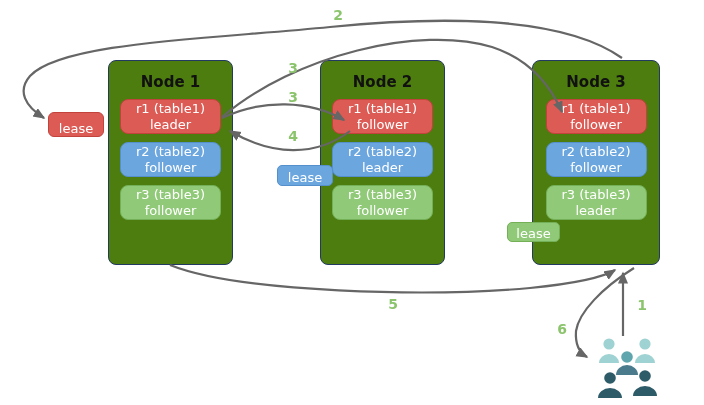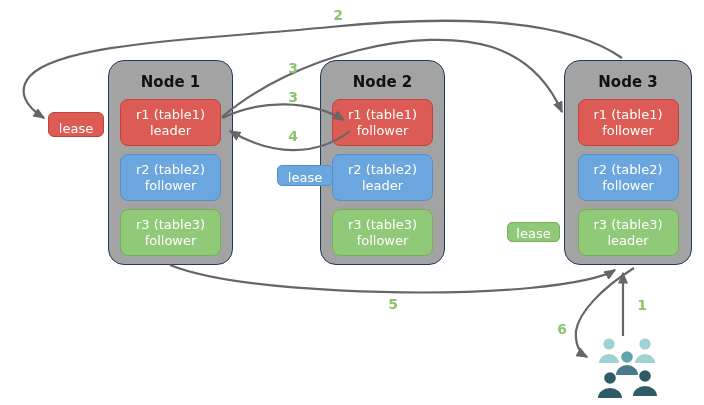--- a/index.html
+++ b/index.html
@@ -2,29 +2,29 @@
 <html><head>
 <meta charset="utf-8">
 <style>
   html,body{margin:0;padding:0;background:#ffffff;}
   #stage{
     position:relative;width:704px;height:405px;background:#ffffff;overflow:hidden;
     font-family:"DejaVu Sans","Liberation Sans",sans-serif;
   }
   .node{
     position:absolute;top:60px;height:205px;width:125px;box-sizing:border-box;
-    background:#a3a3a3;border:1.6px solid #233a60;border-radius:16px;
+    background:#4d7c0f;border:1.6px solid #233a60;border-radius:8px;
     display:flex;flex-direction:column;align-items:center;padding:12px 11px 0 11px;
     z-index:1;
   }
   .node-title{
     font-size:15px;font-weight:700;color:#111111;margin-bottom:8px;line-height:18px;
   }
   .replica{
-    width:101px;height:47px;box-sizing:border-box;border-radius:8px;margin-bottom:8px;
+    width:101px;height:35px;box-sizing:border-box;border-radius:8px;margin-bottom:8px;
     display:flex;flex-direction:column;align-items:center;justify-content:center;
     color:#ffffff;font-size:13px;line-height:16px;text-align:center;
   }
   .replica.red{background:#dc5b55;border:1.5px solid #c2423c;}
   .replica.blue{background:#6ca6de;border:1.5px solid #5590cc;}
   .replica.green{background:#90c978;border:1.5px solid #74b058;}
   .lease{
     position:absolute;box-sizing:border-box;color:#ffffff;font-size:13px;
     display:flex;align-items:flex-end;justify-content:center;z-index:3;
   }
@@ -67,21 +67,21 @@
     <div class="replica blue">
       <span>r2 (table2)</span>
       <span>leader</span>
     </div>
     <div class="replica green">
       <span>r3 (table3)</span>
       <span>follower</span>
     </div>
   </div>
 
-  <div class="node" style="left:564px;width:128px;">
+  <div class="node" style="left:532px;width:128px;">
     <div class="node-title">Node 3</div>
     <div class="replica red">
       <span>r1 (table1)</span>
       <span>follower</span>
     </div>
     <div class="replica blue">
       <span>r2 (table2)</span>
       <span>follower</span>
     </div>
     <div class="replica green">

